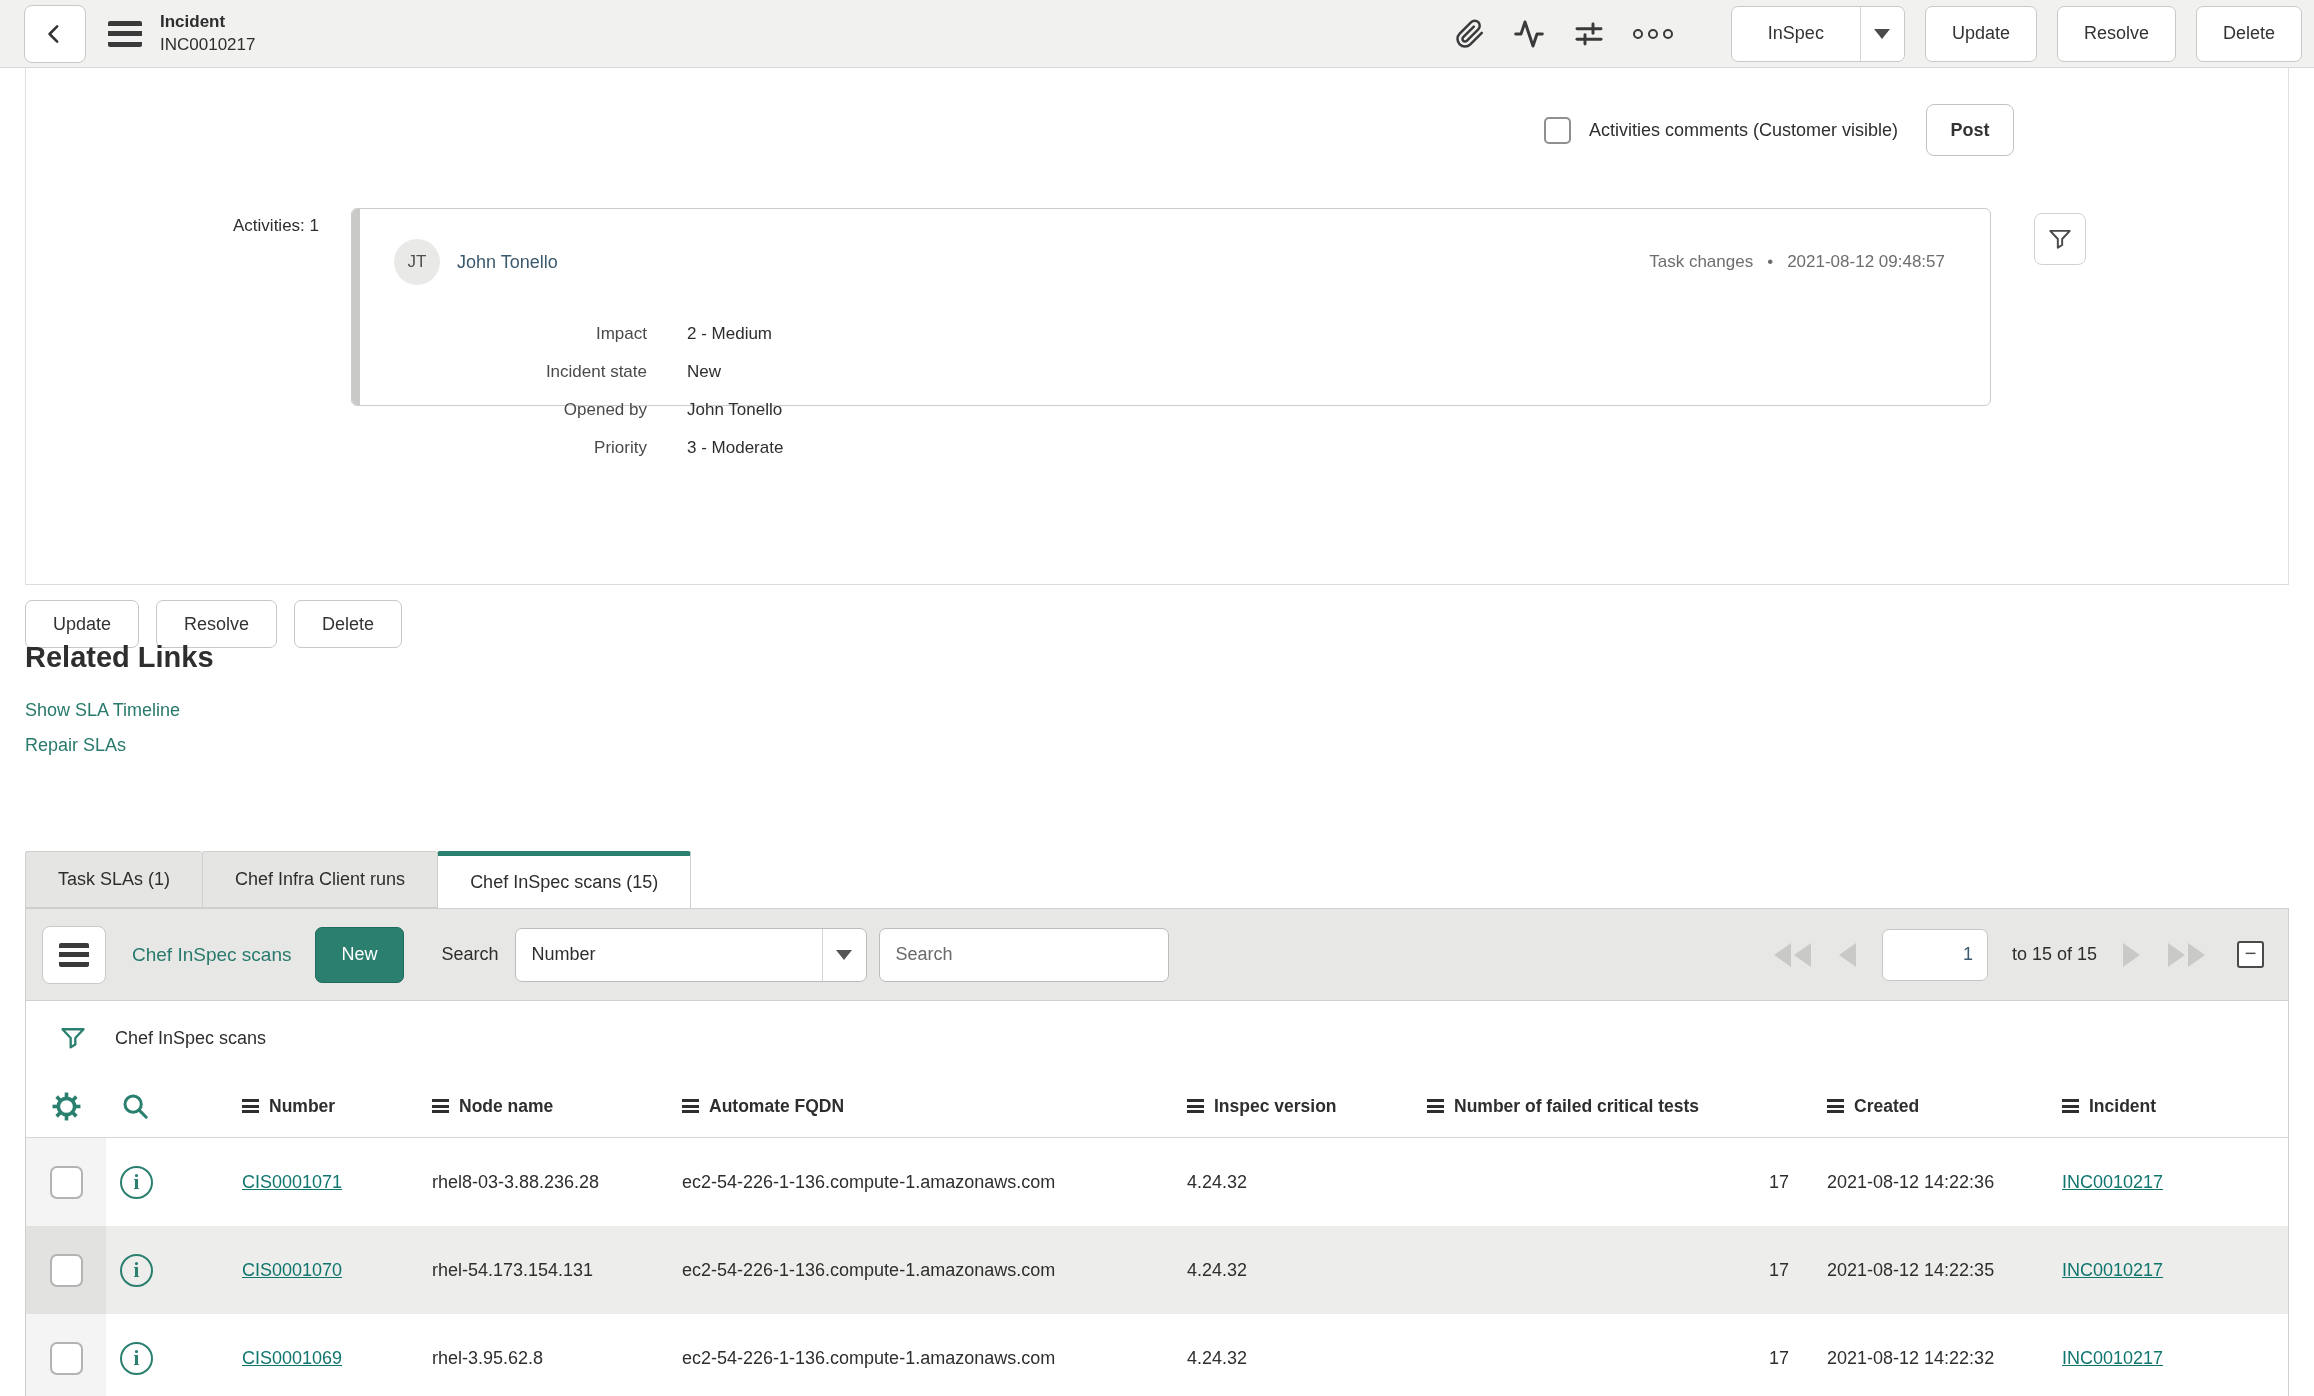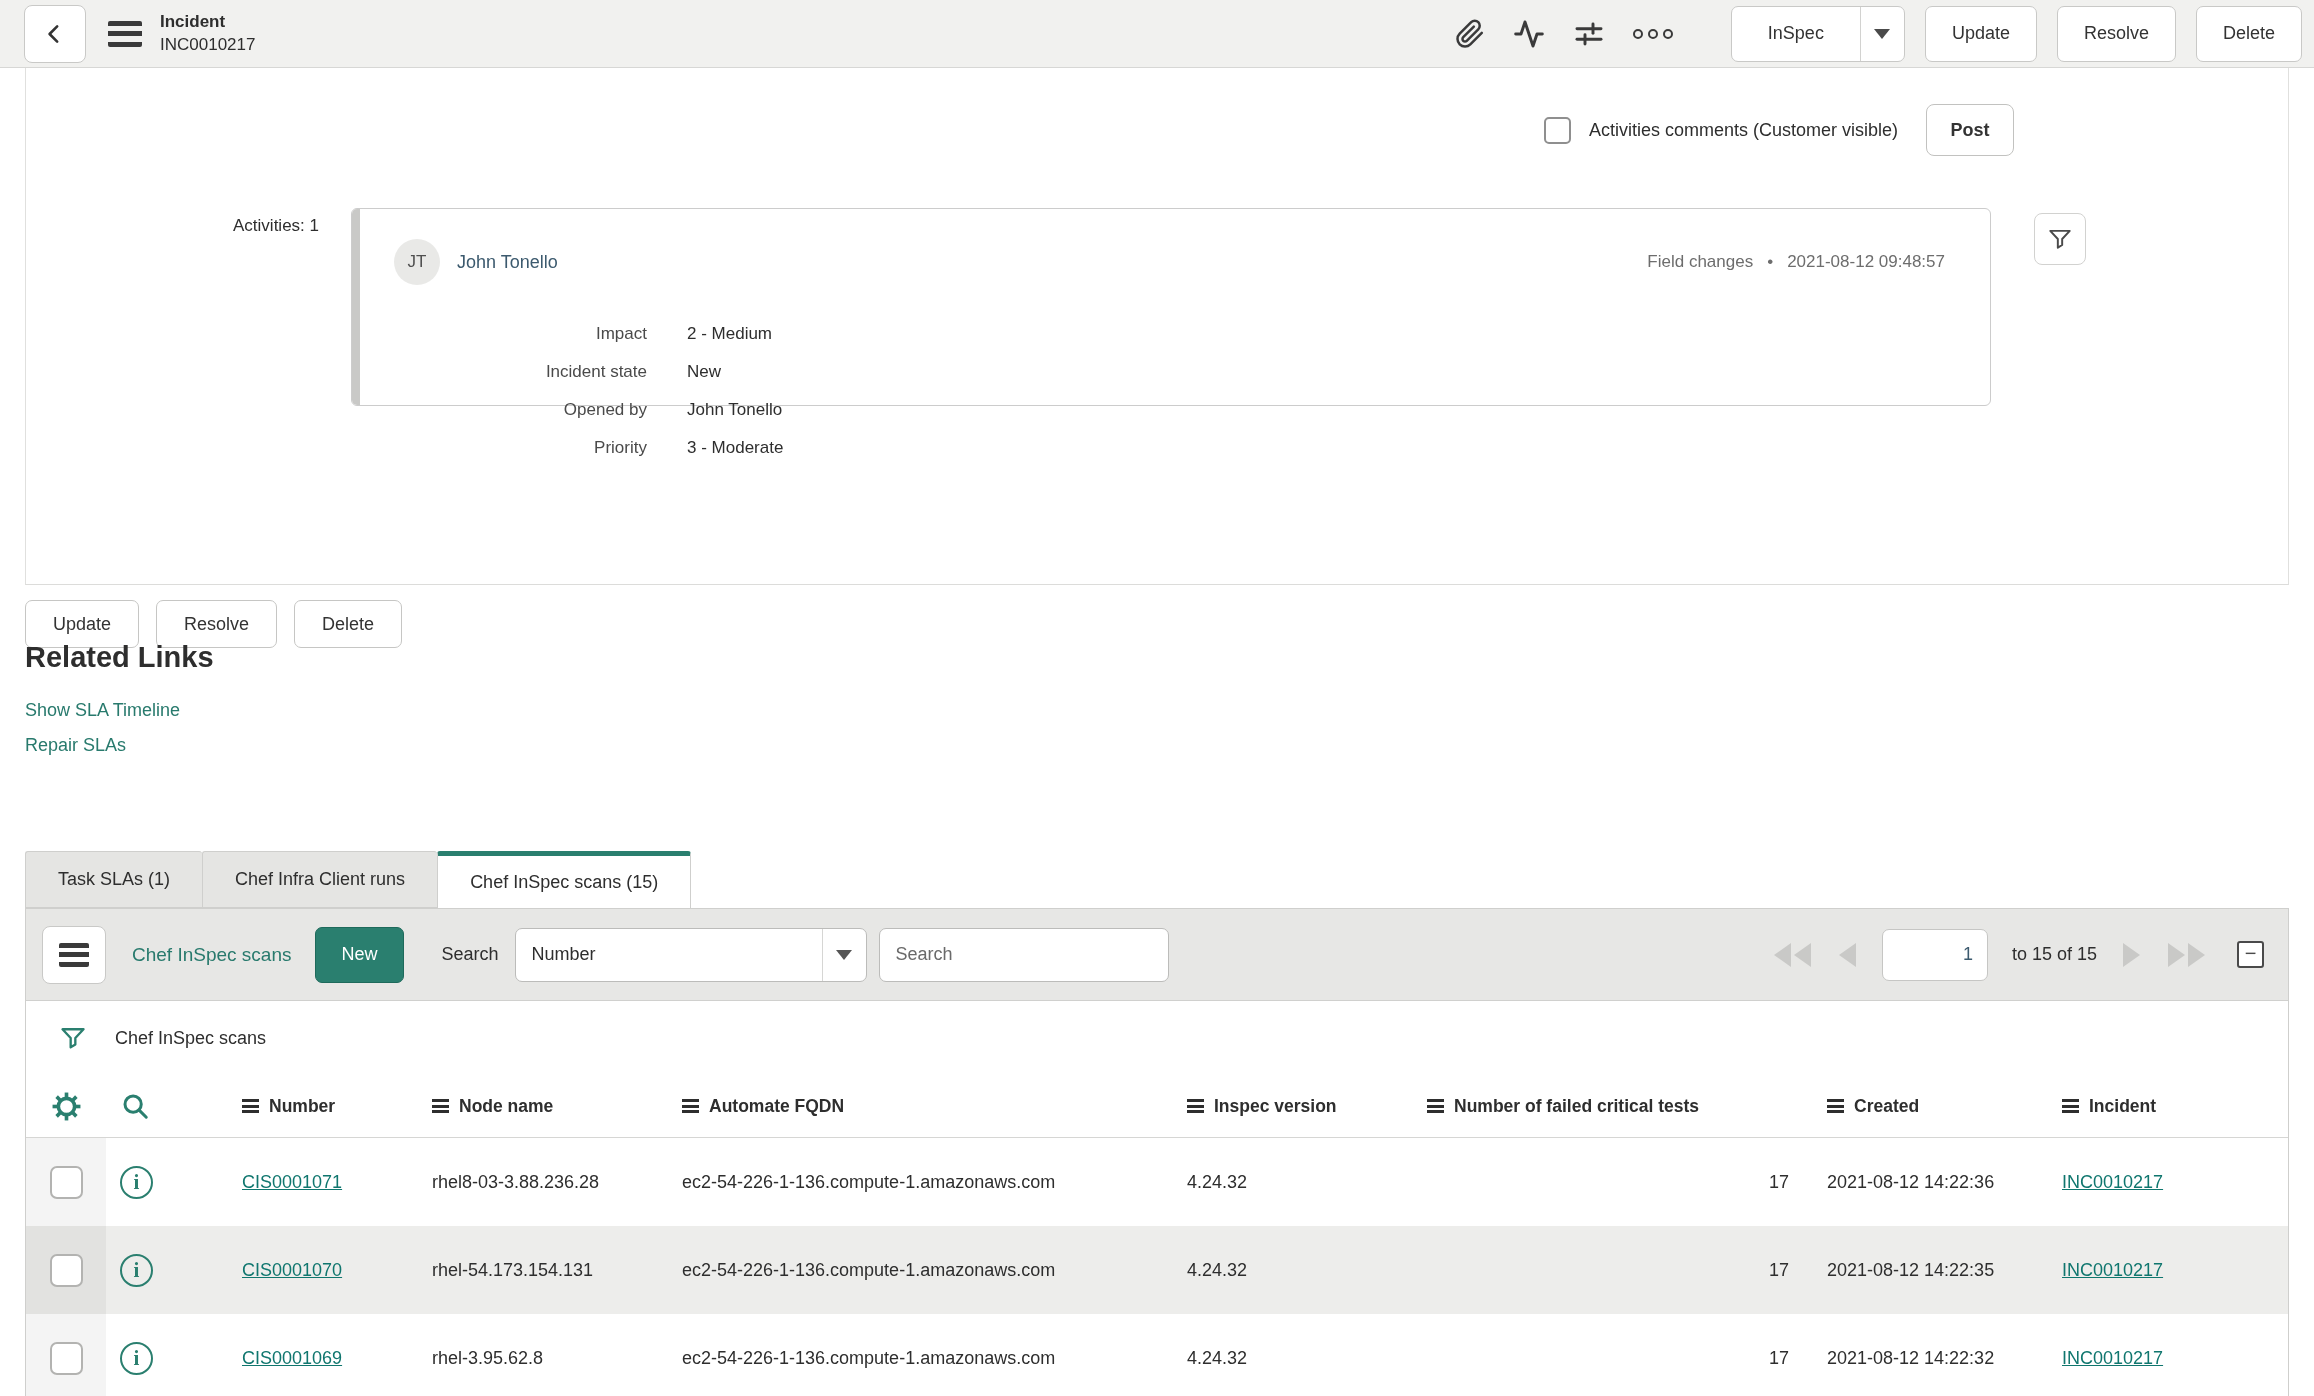--- a/index.html
+++ b/index.html
@@ -216,21 +216,21 @@
   </div>
 
   <div class="activities-label">Activities: 1</div>
 
   <div class="activity-card">
     <span class="card-stripe"></span>
     <div class="card-head">
       <span class="avatar">JT</span>
       <span class="author">John Tonello</span>
       <span class="event-meta">
-        <span>Field changes</span>
+        <span>Task changes</span>
         <span>•</span>
         <span>2021-08-12 09:48:57</span>
       </span>
     </div>
     <div class="fields">
       <div class="field-row">
         <span class="f-label">Impact</span>
         <span class="f-value">2 - Medium</span>
       </div>
       <div class="field-row">

